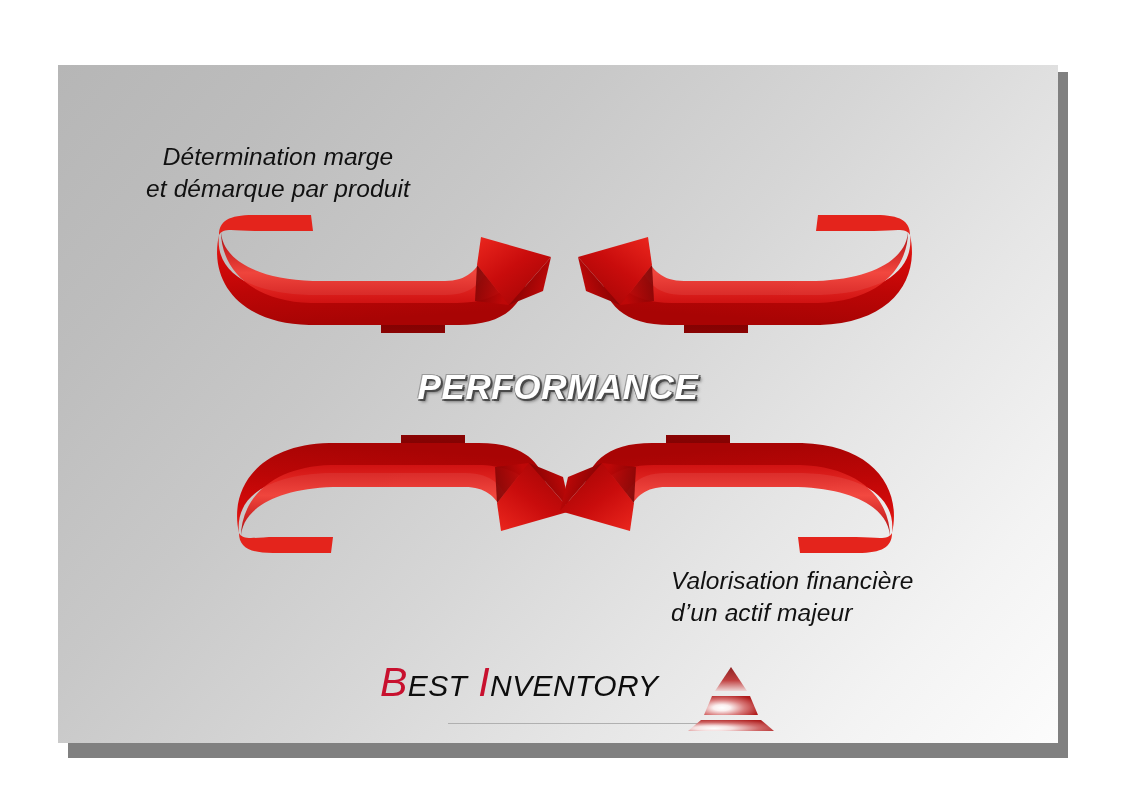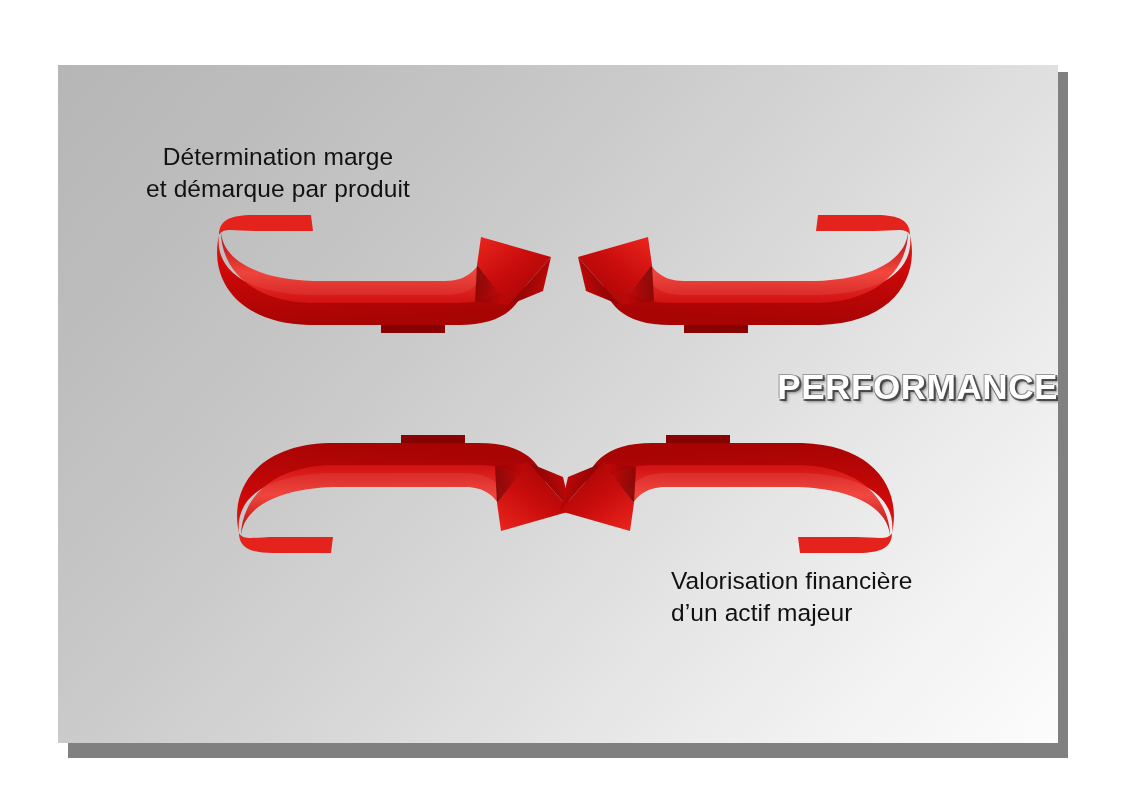--- a/index.html
+++ b/index.html
@@ -38,20 +38,21 @@
     height: 678px;
     background: linear-gradient(131deg,
         #b6b6b6 0%,
         #bdbdbd 16%,
         #c8c8c8 34%,
         #d6d6d6 52%,
         #e6e6e6 70%,
         #f3f3f3 86%,
         #fcfcfc 100%);
     overflow: hidden;
+    font-style: italic;
   }
 
   
   .caption {
     position: absolute;
     color: #111111;
     font-size: 24.5px;
     line-height: 1.32;
     letter-spacing: 0.1px;
     white-space: pre-line;
@@ -61,21 +62,21 @@
   .cap-tr { left: 627px; top: 78px;  width: 360px; text-align: center; }
   .cap-bl { left: 14px;  top: 500px; width: 400px; text-align: center; }
   .cap-br { left: 613px; top: 500px; width: 390px; text-align: left; }
 
   
   .performance {
     position: absolute;
     left: 0;
     top: 302px;
     width: 1000px;
-    text-align: right;
+    text-align: center;
     font-size: 35px;
     font-weight: bold;
     letter-spacing: 0.6px;
     color: #ffffff;
     font-family: "Liberation Sans", sans-serif;
     text-shadow:
        2px 2px 0 #4a4a4a,
        2px 0   0 #6b6b6b,
        0   2px 0 #6b6b6b,
       -1px -1px 0 #9a9a9a,
@@ -300,15 +301,33 @@
                  C 34 88, 6 52, 8 14 Z" fill="url(#topFace)" opacity="0.92"></path>
         <path d="M6 22 C 6 8, 16 2, 40 2 L 98 2 L 100 18 L 42 18 C 22 18, 10 14, 6 22 Z" fill="#E4241C"></path>
         <path d="M268 24 L338 44 L296 92 L264 52 Z" fill="url(#headTop)"></path>
         <path d="M296 92 L338 44 L330 78 Z" fill="url(#sideFace)"></path>
         <path d="M264 52 L296 92 L262 88 Z" fill="url(#sideFace)" opacity="0.85"></path>
       </svg>
     </div>
 
     <div class="performance">PERFORMANCE</div>
 
+    <div class="logo">
+
+      <div class="logo-wordmark"><span class="cap">B</span><span>EST</span><span class="gap"></span><span class="cap">I</span><span>NVENTORY</span></div>
+
+      <div class="logo-rule"></div>
+
+      <div class="logo-pyramid">
+        <svg width="92" height="68" viewBox="0 0 92 68">
+
+          <polygon points="46,2 62,26 30,26" fill="url(#pyrTop)"></polygon>
+
+          <polygon points="27,31 65,31 73,50 19,50" fill="url(#pyrGlow)"></polygon>
+
+          <polygon points="16,55 76,55 89,66 3,66" fill="url(#pyrGlow2)"></polygon>
+        </svg>
+      </div>
+
+    </div>
 
   </div>
 </div>
 
 </body></html>

